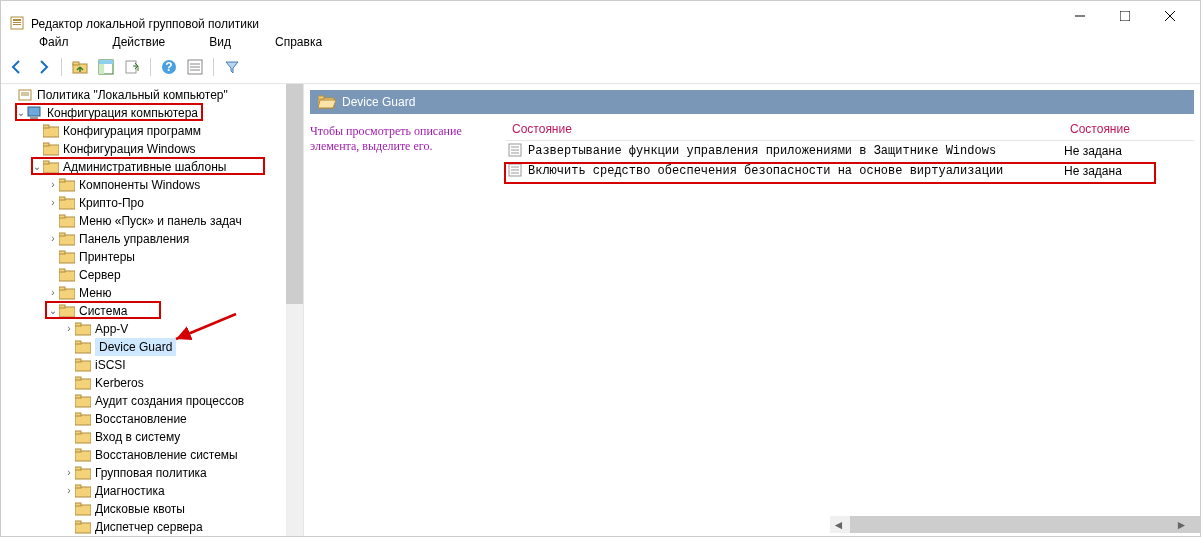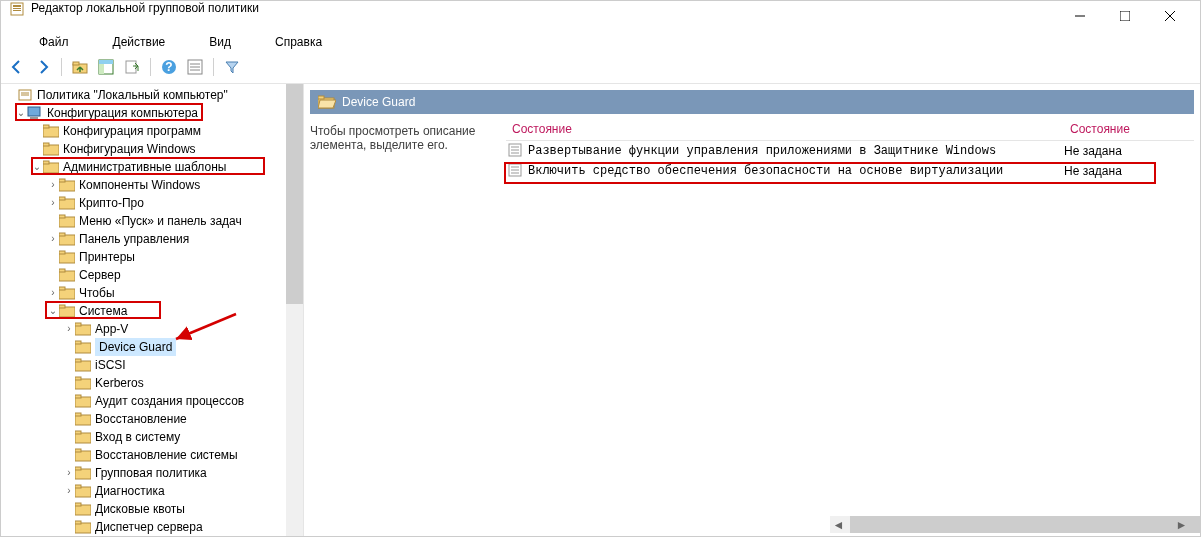--- a/index.html
+++ b/index.html
@@ -1,17 +1,17 @@
 <!DOCTYPE html>
 <html><head>
 <meta charset="utf-8">
 <style>
 * { margin:0; padding:0; box-sizing:border-box; font-family:"Segoe UI",Tahoma,sans-serif; font-size:12px; }
 body { background:#fff; width:1201px; height:537px; overflow:hidden; border:1px solid #ccc; position:relative; }
-.titlebar { display:flex; align-items:flex-start; height:30px; padding:0 8px; }
+.titlebar { display:flex; align-items:flex-end; height:30px; padding:0 8px; }
 .titlebar .app-icon { width:16px; height:16px; margin-right:6px; }
 .titlebar .title { flex:1; color:#000; }
 .win-btns { display:flex; gap:0; }
 .win-btn { width:45px; height:30px; display:flex; align-items:center; justify-content:center; color:#000; }
 .menubar { display:flex; gap:4px; padding:2px 6px 4px 6px; }
 .menubar .menu-item { padding:2px 8px;margin-left:24px; }
 .toolbar { display:flex; align-items:center; gap:6px; padding:2px 6px 6px 6px; border-bottom:1px solid #e5e5e5; }
 .tb-btn { width:20px; height:20px; display:flex; align-items:center; justify-content:center; }
 .tb-sep { width:1px; height:18px; background:#d0d0d0; margin:0 2px; }
 .main { display:flex; height:calc(537px - 30px - 24px - 30px); }
@@ -23,21 +23,21 @@
 .folder-icon svg { display:block; }
 .tree-label { vertical-align:middle; }
 .tree-selected { background:#cde8ff; }
 .red-box { border:2px solid #d40000; position:absolute; pointer-events:none; }
 .left-scroll { position:absolute; right:0; top:0; width:17px; height:100%; background:#f0f0f0; }
 .left-scroll .thumb { position:absolute; top:0; width:17px; height:220px; background:#cdcdcd; }
 .right-pane { flex:1; display:flex; flex-direction:column; position:relative; }
 .rp-header { background:#7a97b8; color:#fff; height:24px; display:flex; align-items:center; padding-left:8px; gap:6px; margin:6px 6px 4px 6px; }
 .rp-header .folder-open { width:18px; height:14px; }
 .rp-body { display:flex; flex:1; padding:0 6px; gap:10px; }
-.rp-desc { width:186px; padding-top:6px; color:#404040; }
+.rp-desc { width:186px; padding-top:6px; color:#a21caf;font-family:Liberation Serif, serif; }
 .rp-table { flex:1; position:relative; }
 .rp-table-head { display:flex; border-bottom:1px solid #e5e5e5; }
 .rp-col { padding:4px 6px; color:#be185d; }
 .rp-col.name { flex:1; }
 .rp-col.state { width:130px; }
 .rp-row { display:flex; align-items:center; height:20px; }
 .rp-row .icon { width:16px; margin:0 4px 0 2px; color:#555; }
 .rp-row .name { flex:1;font-family:Liberation Mono, monospace; }
 .rp-row .state { width:130px; }
 .red-box-right { border:2px solid #d40000; position:absolute; pointer-events:none; }
@@ -256,21 +256,21 @@
           <span class="tree-label">Сервер</span>
         </div>
       <div class="tree-row" style="padding-left:42px">
           <span class="expander">›</span>
           <span class="folder-icon">
             <svg viewBox="0 0 16 14">
               <rect x="0" y="3" width="16" height="10" fill="#f4d27a" stroke="#b08b3e"></rect>
               <rect x="0" y="1" width="6" height="3" fill="#f4d27a" stroke="#b08b3e"></rect>
             </svg>
           </span>
-          <span class="tree-label">Чтобы</span>
+          <span class="tree-label">Меню</span>
         </div>
 
       <div class="tree-row" style="padding-left:42px">
           <span class="expander">⌄</span>
           <span class="folder-icon">
             <svg viewBox="0 0 16 14">
               <rect x="0" y="3" width="16" height="10" fill="#f4d27a" stroke="#b08b3e"></rect>
               <rect x="0" y="1" width="6" height="3" fill="#f4d27a" stroke="#b08b3e"></rect>
             </svg>
           </span>

